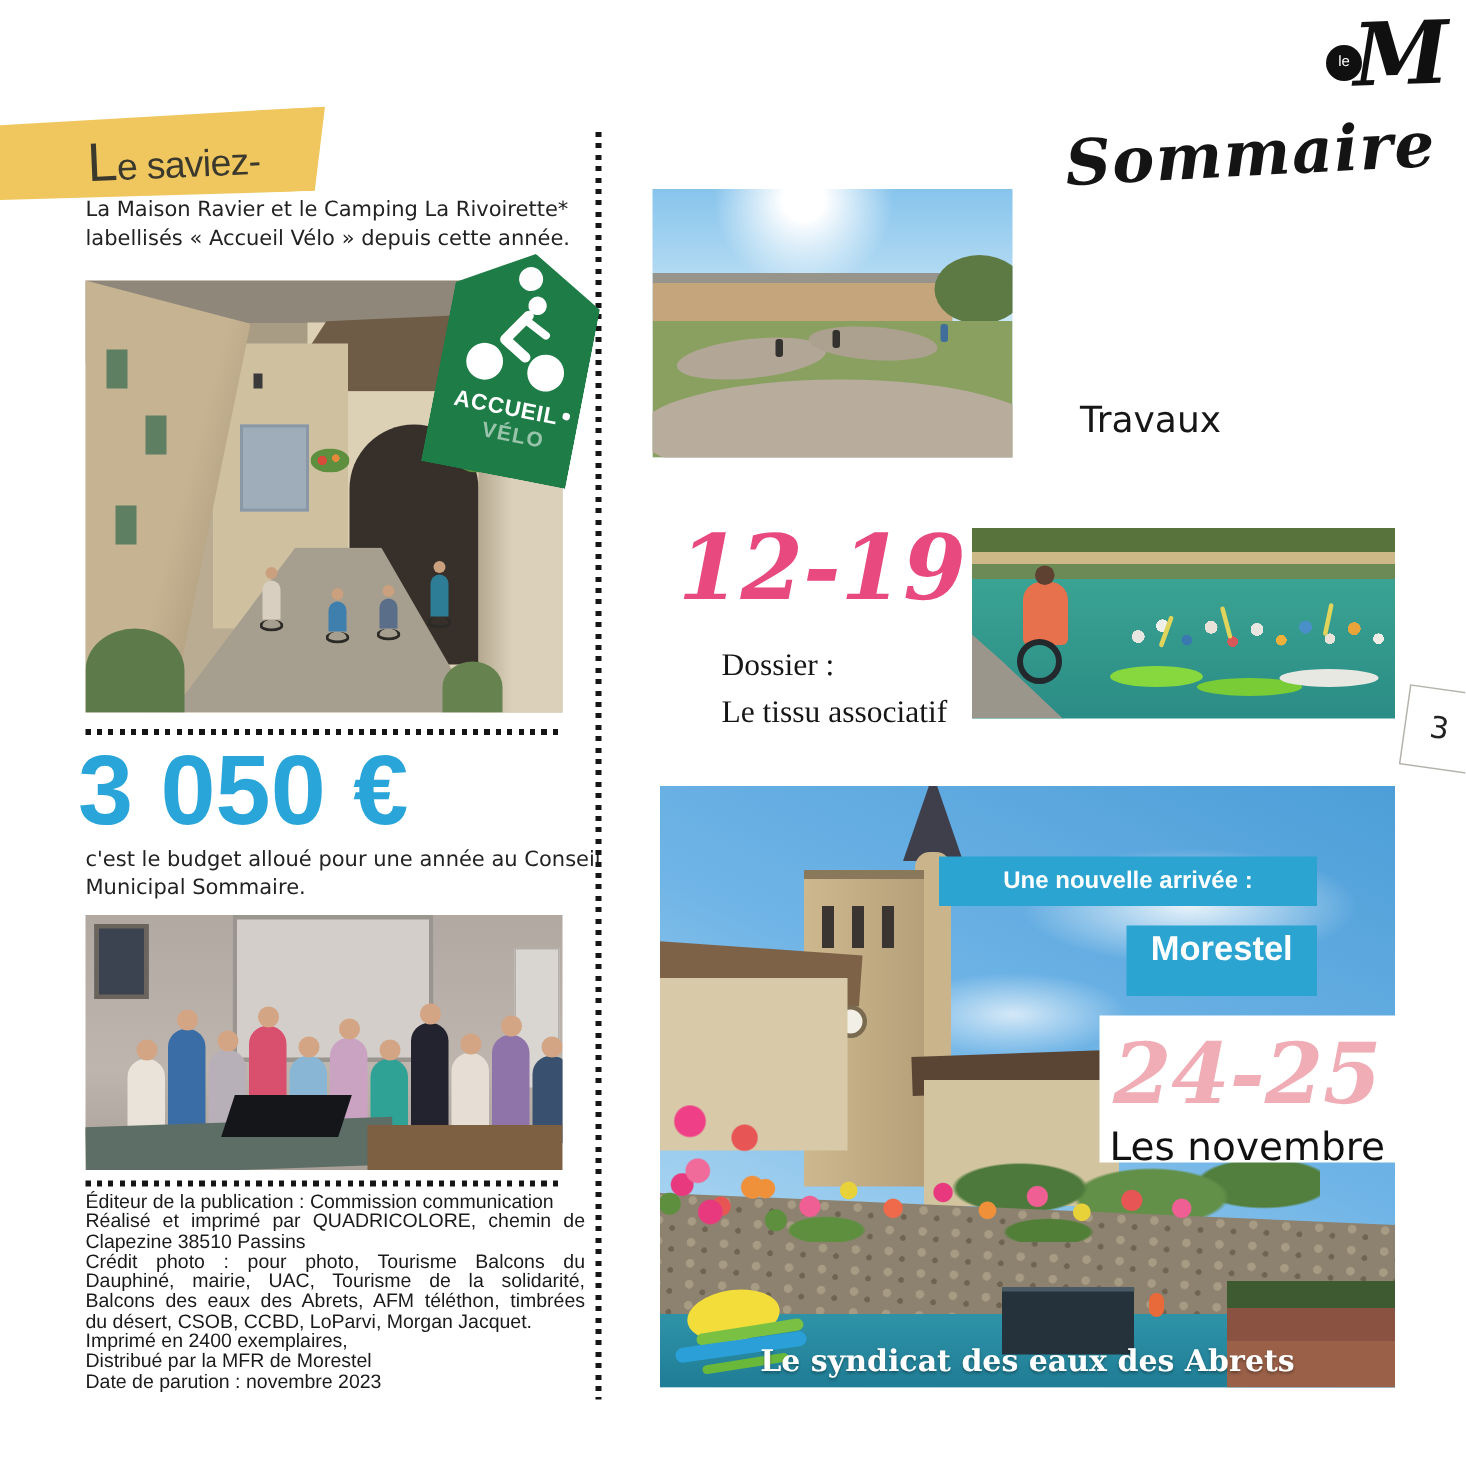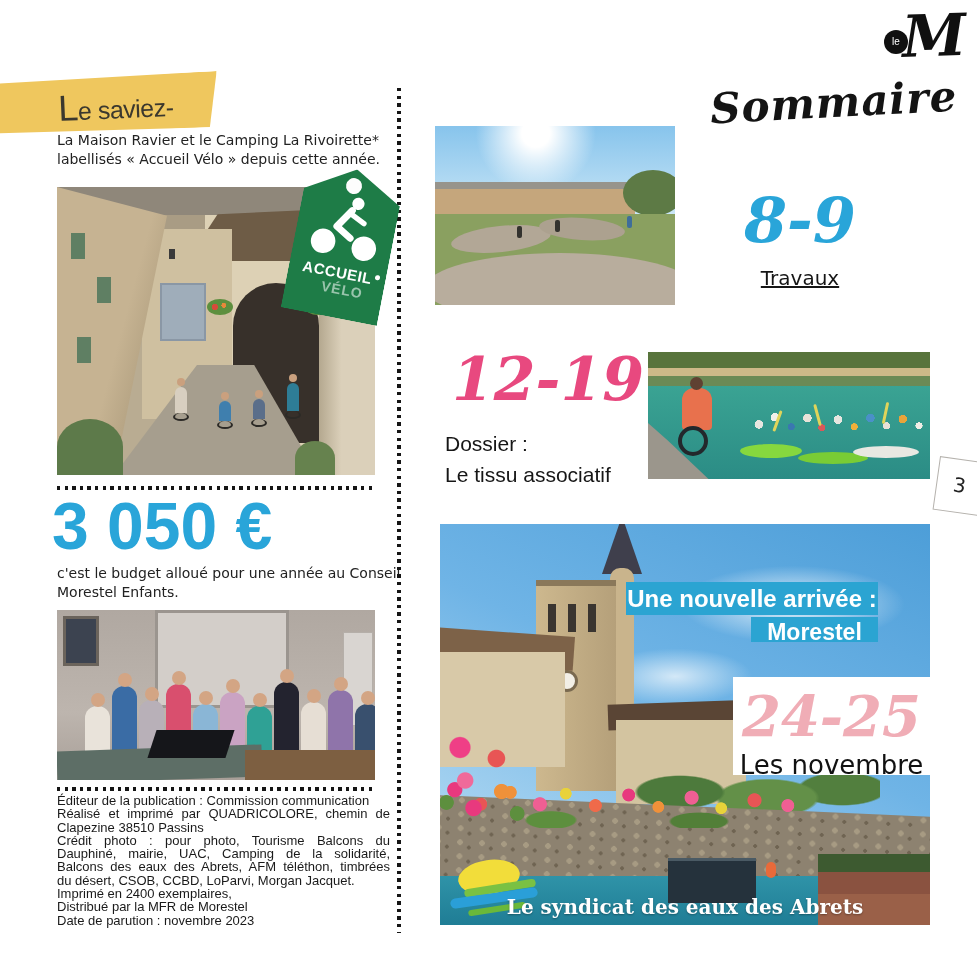--- a/index.html
+++ b/index.html
@@ -39,25 +39,25 @@
 
   
   #logo-circle{position:absolute;left:884px;top:30px;width:24px;height:24px;border-radius:50%;
                background:#101010;color:#fff;font-size:10px;text-align:center;line-height:24px;}
   #logo-m{position:absolute;left:902px;top:2px;font-family:"DejaVu Serif",serif;font-style:italic;
           font-weight:bold;font-size:58px;color:#101010;transform:rotate(-2deg);}
   #sommaire-title{position:absolute;left:710px;top:78px;font-family:"DejaVu Serif",serif;font-style:italic;
           font-weight:bold;font-size:42px;color:#141414;transform:rotate(-3deg);letter-spacing:1px;}
   .script-num{font-family:"DejaVu Serif",serif;font-style:italic;font-weight:bold;line-height:1.05;}
   #num-travaux{position:absolute;left:720px;top:188px;width:160px;text-align:center;font-size:62px;color:#29a5d9;}
-  #lbl-travaux{position:absolute;left:720px;top:266px;width:160px;text-align:center;font-size:20px;color:#161616;
-               font-family:"DejaVu Sans",sans-serif;text-decoration:underline;}
+  #lbl-travaux{position:absolute;left:720px;top:266px;width:160px;font-size:24px;color:#161616;
+               font-family:"DejaVu Sans",sans-serif;}
   #num-dossier{position:absolute;left:452px;top:348px;font-size:60px;color:#e8497f;}
-  #lbl-dossier{position:absolute;left:445px;top:428px;font-size:21px;line-height:31px;color:#161616;
-               font-family:Liberation Sans, sans-serif;}
+  #lbl-dossier{position:absolute;left:481px;top:428px;font-size:21px;line-height:31px;color:#161616;
+               font-family:Liberation Serif, serif;}
 
   
   #page-tab{position:absolute;left:936px;top:460px;width:58px;height:52px;background:#fff;
             border:1px solid #b5b2ad;transform:rotate(8deg);z-index:9;}
   #page-tab span{position:absolute;left:16px;top:13px;font-size:20px;color:#222;font-family:"DejaVu Sans",sans-serif;}
 
   
   #street{left:57px;top:187px;width:318px;height:288px;background:#b9ac92;}
   #street .rooftop{position:absolute;left:0;top:0;width:100%;height:55px;
      background:linear-gradient(180deg,#8f877a 0 28px,#a99c84 28px);}
@@ -210,22 +210,22 @@
       radial-gradient(circle 12px at 80% 85%,#5d8f3e 58%,transparent 64%);}
   #feature .pool{position:absolute;left:0;top:352px;width:490px;height:49px;
      background:linear-gradient(180deg,#2f93a8,#1f7d95);}
   #feature .planter{position:absolute;left:228px;top:334px;width:88px;height:42px;background:#25323c;
      border-top:3px solid #4a5a64;}
   #feature .rooftops{position:absolute;left:378px;top:330px;width:112px;height:71px;
      background:linear-gradient(180deg,#3d5a30 0 18px,#8a5240 18px 40px,#9a6048 40px);}
   #feature .swimmer{position:absolute;left:326px;top:338px;width:10px;height:16px;border-radius:5px;background:#e86a3a;}
   .cyanbox{position:absolute;background:#2ba4d2;color:#fff;font-weight:bold;
      font-family:"Liberation Sans",sans-serif;text-align:center;}
-  #overlay1{left:186px;top:58px;width:252px;height:33px;font-size:24px;line-height:33px;}
-  #overlay2{left:311px;top:93px;width:127px;height:25px;font-size:23px;line-height:30px;}
+  #overlay1{left:186px;top:47px;width:252px;height:33px;font-size:16px;line-height:33px;}
+  #overlay2{left:311px;top:93px;width:127px;height:47px;font-size:23px;line-height:30px;}
   #whitebox{position:absolute;left:293px;top:153px;width:197px;height:98px;background:#fff;z-index:4;}
   #whitebox .num{margin-top:10px;text-align:center;font-size:56px;color:#f0adb6;}
   #whitebox .lbl{margin-top:4px;text-align:center;font-size:26px;color:#111;font-family:"DejaVu Sans",sans-serif;}
   #syndicat-logo{position:absolute;left:10px;top:334px;width:92px;height:62px;z-index:3;}
   #syndicat-logo .sun{position:absolute;left:8px;top:2px;width:62px;height:34px;border-radius:50%;
      background:#f2dd3a;transform:rotate(-8deg);}
   #syndicat-logo .sgreen1{position:absolute;left:14px;top:26px;width:72px;height:8px;border-radius:5px;
      background:#7ac143;transform:rotate(-9deg);}
   #syndicat-logo .sblue{position:absolute;left:0px;top:35px;width:88px;height:10px;border-radius:6px;
      background:#2a9fd8;transform:rotate(-8deg);}
@@ -289,21 +289,21 @@
     <div class="txt1">ACCUEIL</div>
     <div class="dot2"></div>
     <div class="txt2">VÉLO</div>
   </div>
 
   <div class="dotline" style="left:57px;top:486px;width:319px;"></div>
 
   <div id="budget-amount">3 050 €</div>
   <div id="budget-caption" class="bodytext">
     <div class="jline">c'est le budget alloué pour une année au Conseil</div>
-    <div class="nline">Morestel Enfants.</div>
+    <div class="nline">Municipal Sommaire.</div>
   </div>
 
   <div id="classroom" class="photo">
     <div class="screen"></div>
     <div class="frame"></div>
     <div class="board"></div>
     <div class="ppl">
       <span></span>
         <span></span>
         <span></span>
@@ -321,21 +321,21 @@
     <div class="laptop"></div>
   </div>
 
   <div class="dotline" style="left:57px;top:787px;width:319px;"></div>
 
   <div id="credits">
     <div class="nline">Éditeur de la publication : Commission communication</div>
     <div class="jline">Réalisé et imprimé par QUADRICOLORE, chemin de</div>
     <div class="nline">Clapezine 38510 Passins</div>
     <div class="jline">Crédit photo : pour photo, Tourisme Balcons du</div>
-    <div class="jline">Dauphiné, mairie, UAC, Camping de la solidarité,</div>
+    <div class="jline">Dauphiné, mairie, UAC, Tourisme de la solidarité,</div>
     <div class="jline">Balcons des eaux des Abrets, AFM téléthon, timbrées</div>
     <div class="nline">du désert, CSOB, CCBD, LoParvi, Morgan Jacquet.</div>
     <div class="nline">Imprimé en 2400 exemplaires,</div>
     <div class="nline">Distribué par la MFR de Morestel</div>
     <div class="nline">Date de parution : novembre 2023</div>
   </div>
 
   <div class="vdotline" style="left:397px;top:88px;height:845px;"></div>
 
   <div id="sommaire-title">Sommaire</div>
@@ -346,21 +346,20 @@
     <div class="ground">
       <div class="trackB"></div>
       <div class="trackC"></div>
       <div class="trackA"></div>
       <div class="fig" style="left:82px;top:12px;"></div>
       <div class="fig" style="left:120px;top:6px;"></div>
       <div class="fig" style="left:192px;top:2px;background:#3f6e9a;"></div>
     </div>
   </div>
 
-  <div id="num-travaux" class="script-num">8-9</div>
   <div id="lbl-travaux">Travaux</div>
 
   <div id="num-dossier" class="script-num">12-19</div>
   <div id="lbl-dossier">
     <div>Dossier :</div>
     <div>Le tissu associatif</div>
   </div>
 
   <div id="kayak" class="photo">
     <div class="crowd"></div>

